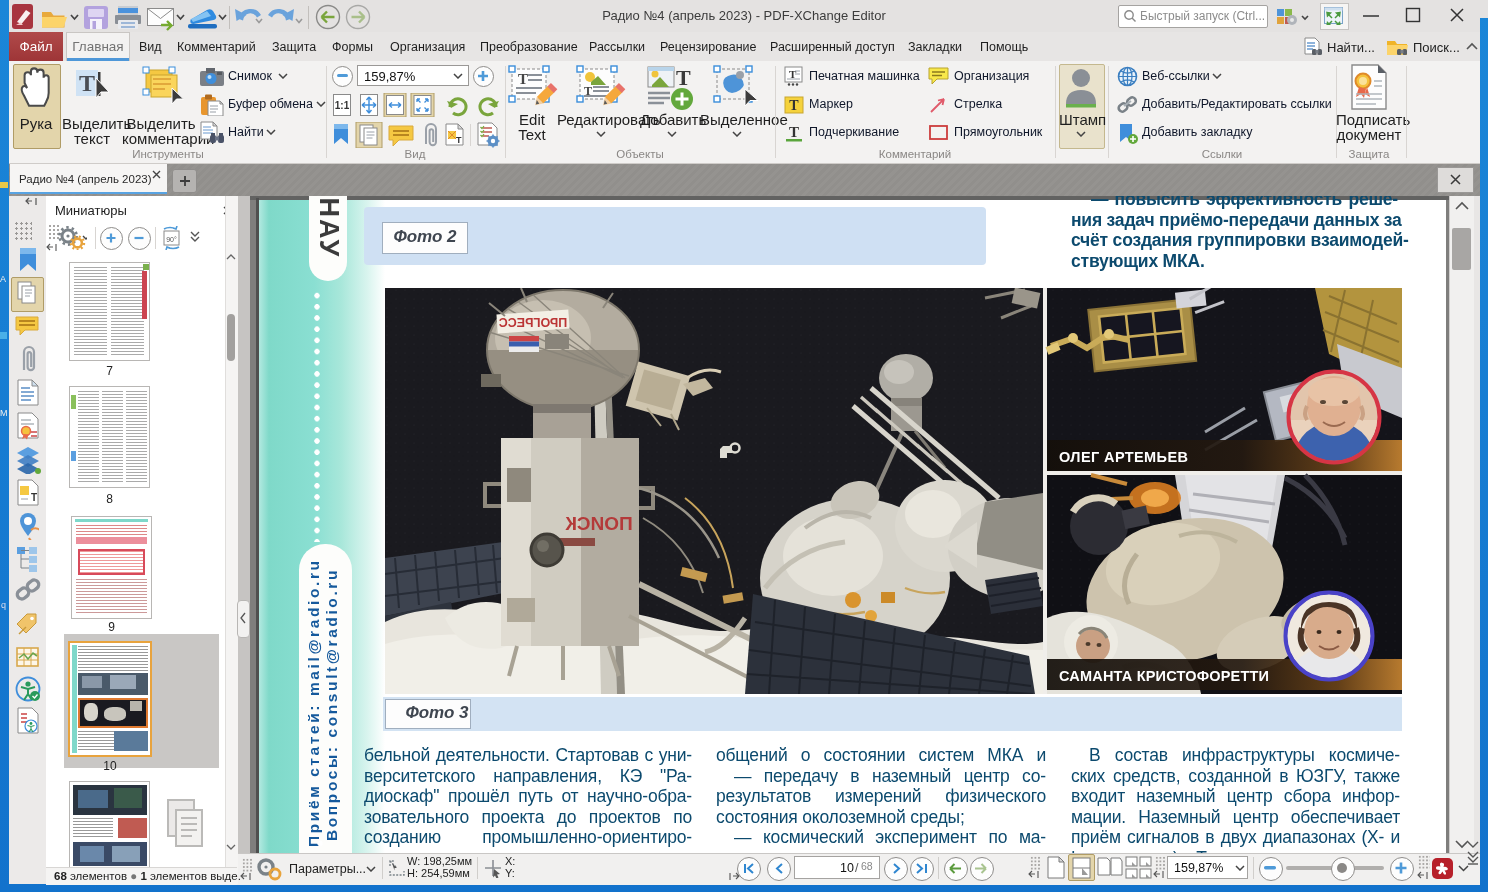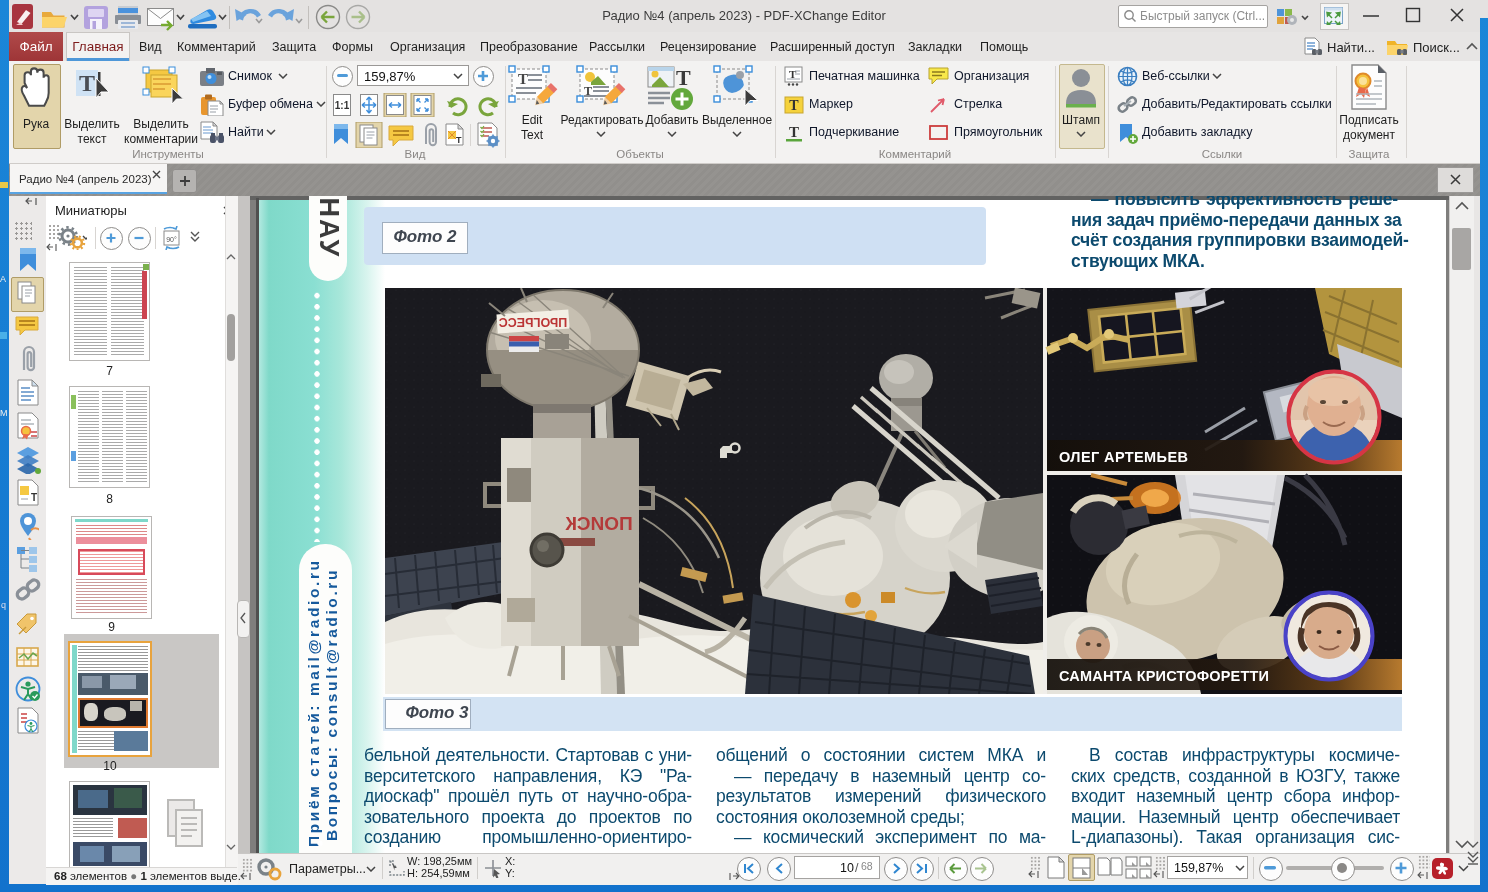--- a/index.html
+++ b/index.html
@@ -1,21 +1,21 @@
 <!DOCTYPE html>
 <html><head><meta charset="utf-8">
 <style>
 html,body{margin:0;padding:0}
 body{width:1488px;height:892px;overflow:hidden;position:relative;
  font-family:"Liberation Sans",sans-serif;
  background:linear-gradient(180deg,#1b86d8 0%,#1b86d8 4px,#1272cc 100%)}
 .ab{position:absolute}
 .sep{position:absolute;width:1px;background:#d8d5d2;top:66px;height:92px}
 .glabel{position:absolute;top:148px;font-size:11.5px;color:#8a8785;text-align:center}
-.blabel{font-size:12px;color:#1e1e1e;text-align:center;line-height:14.5px}
+.blabel{font-size:15px;color:#1e1e1e;text-align:center;line-height:14.5px}
 .circ{position:absolute;border:1px solid #8f8d8b;border-radius:50%;background:#fdfdfd}
 .tabtxt{position:absolute;top:40px;font-size:12.5px;color:#1e1e1e}
 .rowtxt{font-size:12.5px;color:#0f172a}
 .tan{background:#e3d5ab;border:1px solid #b09c66;border-radius:2px}
 .jl{text-align:justify;text-align-last:justify;white-space:nowrap}
 .nl{text-align:left;text-align-last:left}
 .doctext{font-size:17.5px;line-height:20.5px;color:#0c4a6e;letter-spacing:-0.2px}
 </style></head>
 <body>
 
@@ -111,21 +111,21 @@
       <path d="M3 5.5 l3.5 0.5 -3 3 z M16 5.5 l-3.5 0.5 3 3 z M3 19 l3.5 -0.5 -3 -3 z M16 19 l-3.5 -0.5 3 -3 z"></path>
     </g>
 </svg>
 <svg class="ab" style="left:1355px;top:0" width="125" height="30">
  <path d="M8 16 h16" stroke="#333" stroke-width="1.5"></path>
  <rect x="51.5" y="8.5" width="13" height="13" fill="none" stroke="#333" stroke-width="1.4"></rect>
  <path d="M96 9 l12 12 m0 -12 l-12 12" stroke="#333" stroke-width="1.5"></path>
 </svg>
 
 <div class="ab" style="left:9px;top:32px;width:54px;height:29px;background:linear-gradient(180deg,#b04a4a,#9e3537);color:#fff;font-size:13.5px;text-align:center;line-height:29px">Файл</div>
-<div class="ab" style="left:66px;top:32px;width:64px;height:29px;background:#f3f2f1;border:1px solid #c9c6c3;border-bottom:none;box-sizing:border-box;color:#7f1d1d;font-size:13.5px;text-align:center;line-height:28px">Главная</div>
+<div class="ab" style="left:66px;top:32px;width:64px;height:29px;background:#f3f2f1;border:1px solid #c9c6c3;border-bottom:none;box-sizing:border-box;color:#737373;font-size:13.5px;text-align:center;line-height:28px">Главная</div>
 <div class="ab" style="left:67px;top:58px;width:62px;height:3px;background:#4e97d8"></div>
 <div class="tabtxt" style="left:139px">Вид</div>
 <div class="tabtxt" style="left:177px">Комментарий</div>
 <div class="tabtxt" style="left:272px">Защита</div>
 <div class="tabtxt" style="left:332px">Формы</div>
 <div class="tabtxt" style="left:390px">Организация</div>
 <div class="tabtxt" style="left:480px">Преобразование</div>
 <div class="tabtxt" style="left:589px">Рассылки</div>
 <div class="tabtxt" style="left:660px">Рецензирование</div>
 <div class="tabtxt" style="left:770px">Расширенный доступ</div>
@@ -716,20 +716,21 @@
   <div class="jl">результатов измерений физического</div>
   <div class="nl">состояния околоземной среды;</div>
   <div class="jl" style="text-indent:18px">— космический эксперимент по ма-</div>
   <div class="nl">териаловедению;</div>
  </div>
  <div class="ab doctext" style="left:821px;top:549px;width:329px">
   <div class="jl" style="text-indent:18px">В состав инфраструктуры космиче-</div>
   <div class="jl">ских средств, созданной в ЮЗГУ, также</div>
   <div class="jl">входит наземный центр сбора инфор-</div>
   <div class="jl">мации. Наземный центр обеспечивает</div>
+  <div class="jl">приём сигналов в двух диапазонах (X- и</div>
   <div class="jl">L-диапазоны). Такая организация сис-</div>
  </div>
 </div>
 
 <svg class="ab" style="left:385px;top:288px" width="1017" height="406" viewBox="0 0 1017 406">
 <defs>
  <pattern id="noise" width="9" height="9" patternUnits="userSpaceOnUse">
    <circle cx="2" cy="2" r="0.6" fill="#40404a"></circle>
         <circle cx="6" cy="6" r="0.5" fill="#08080a"></circle>
  </pattern>

